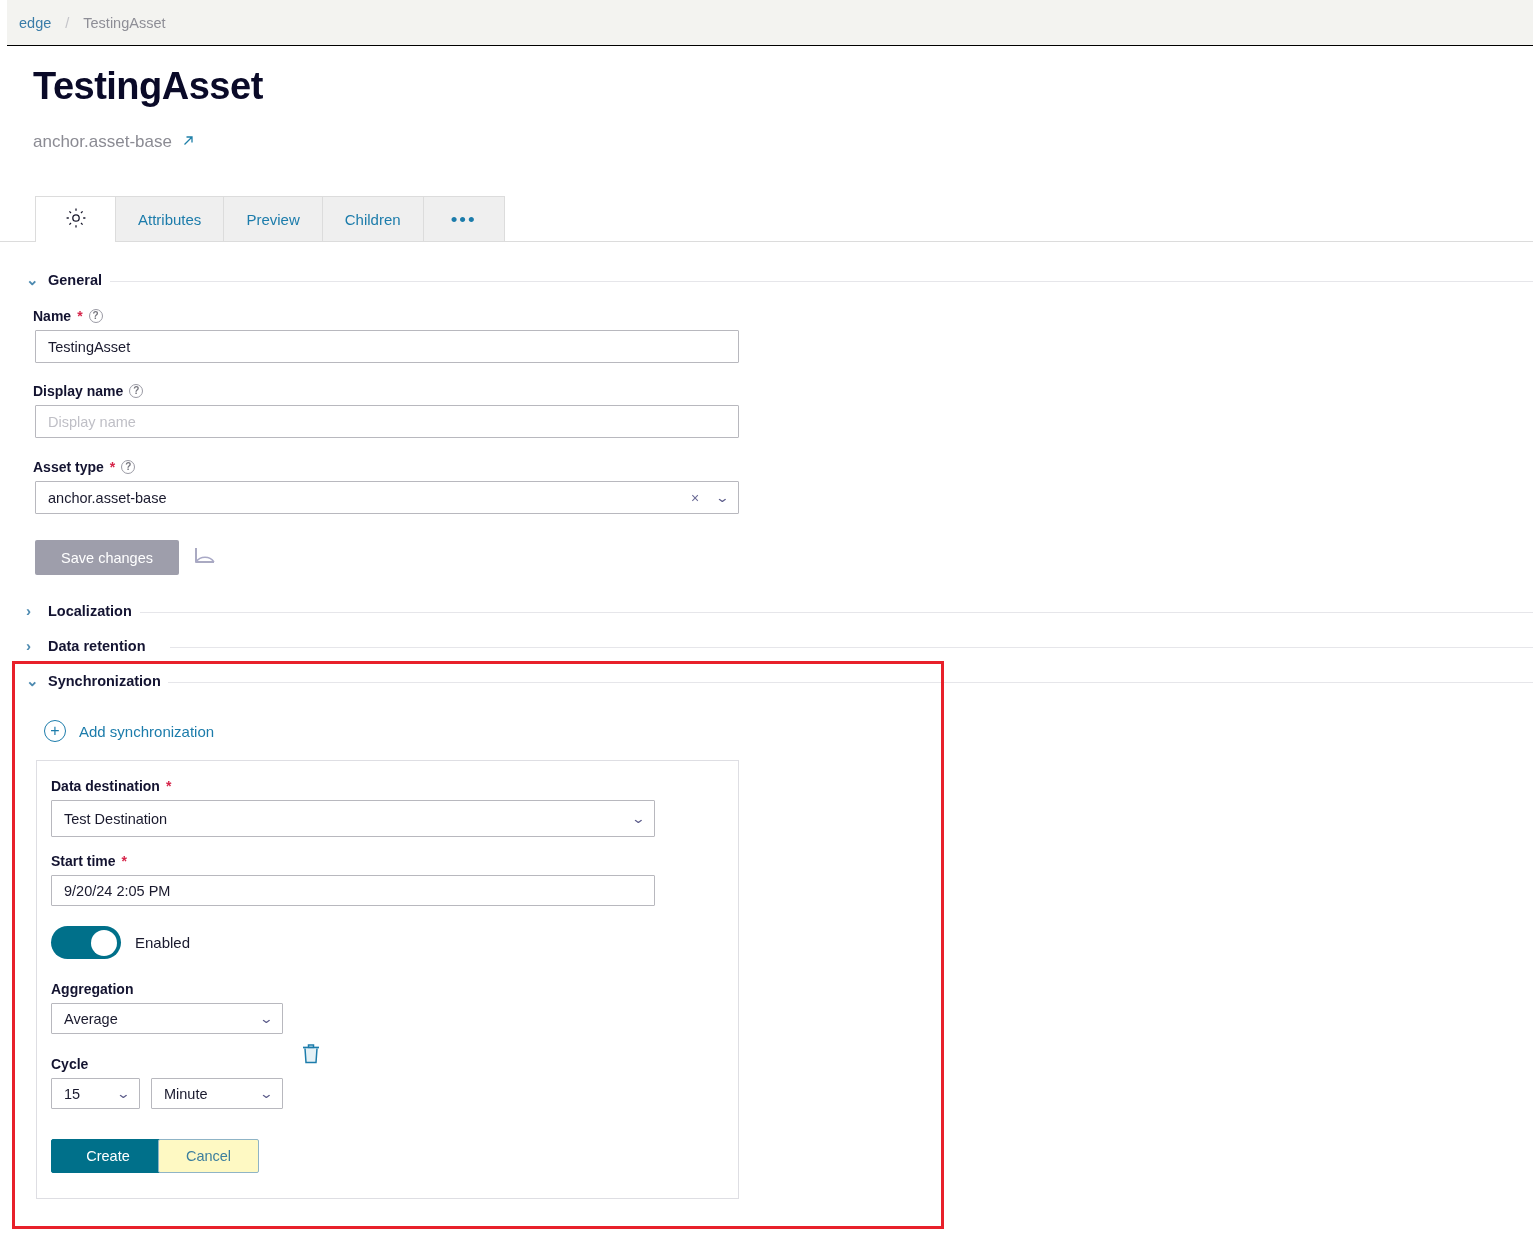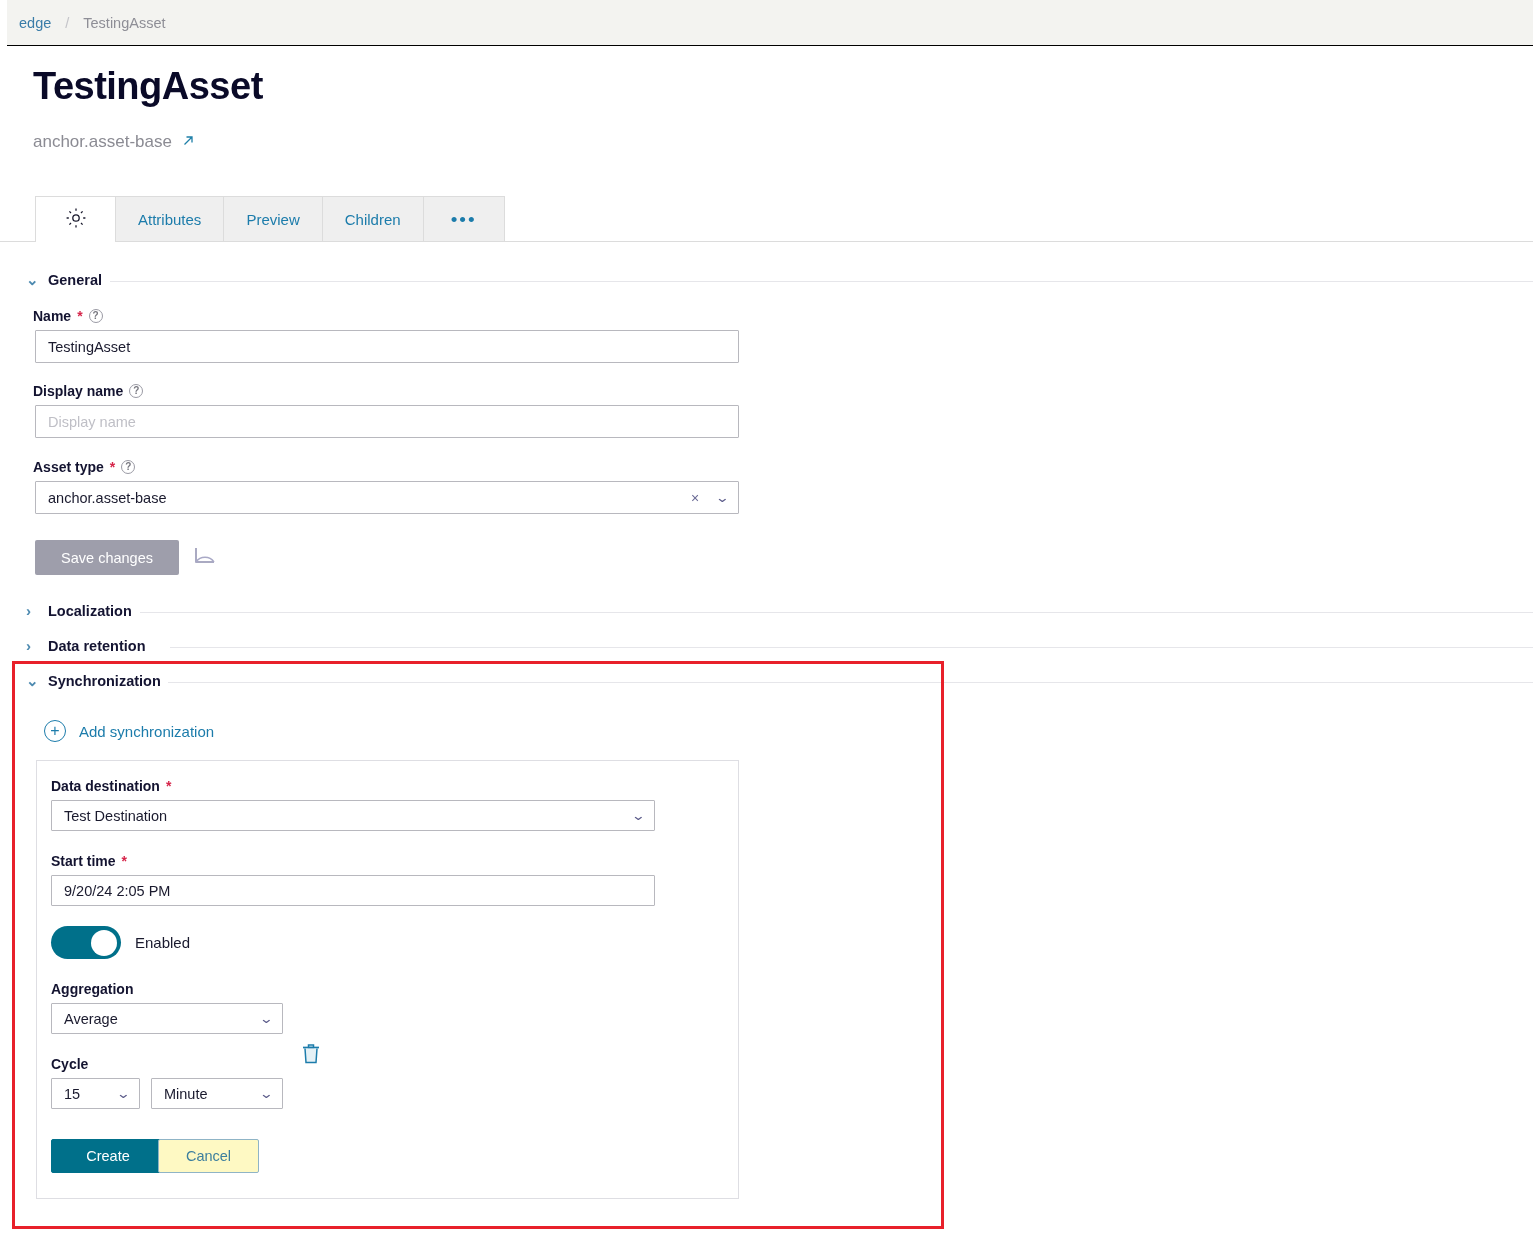--- a/index.html
+++ b/index.html
@@ -314,21 +314,21 @@
   <span class="plus-circ">+</span>
   <span>Add synchronization</span>
 </div>
 
 <div class="sync-card"></div>
 
 <div class="fld-label" style="left:51px; top:778px;">
   <span>Data destination</span>
   <span class="req">*</span>
 </div>
-<div class="sel-wrap" style="left:51px; top:800px; width:604px; height:31px;">
+<div class="sel-wrap" style="left:51px; top:800px; width:604px; height:37px;">
   <div class="sel-box">
     <span class="val">Test Destination</span>
     <span class="chev-dn">⌄</span>
   </div>
 </div>
 
 <div class="fld-label" style="left:51px; top:853px;">
   <span>Start time</span>
   <span class="req">*</span>
 </div>

